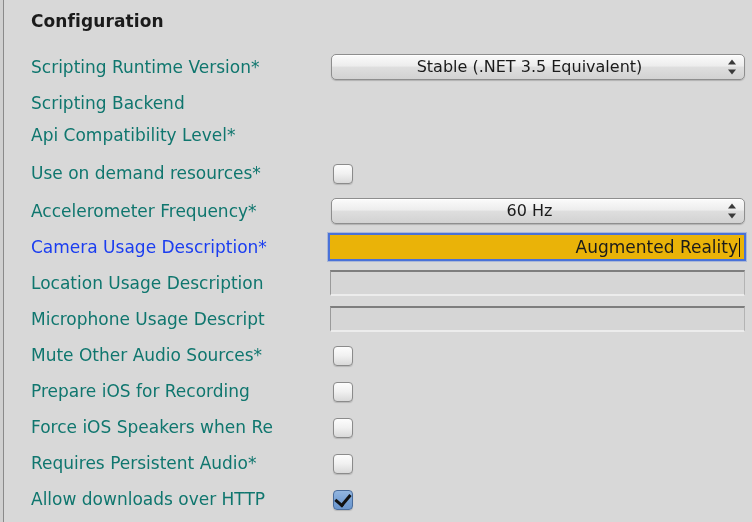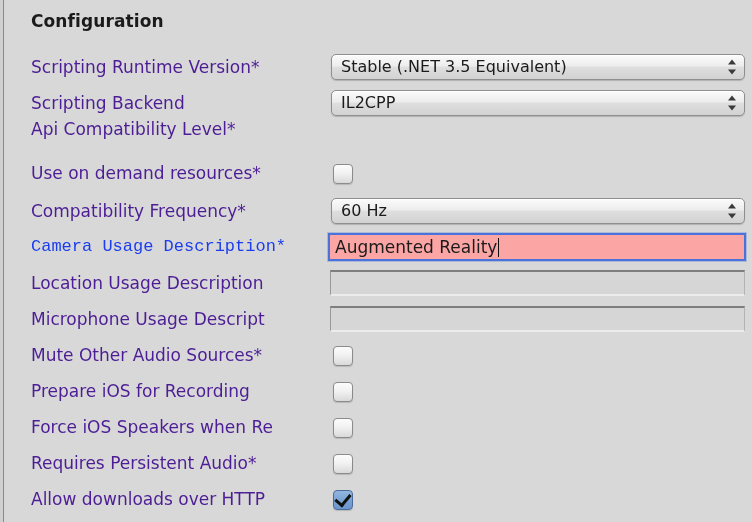--- a/index.html
+++ b/index.html
@@ -58,25 +58,25 @@
     width: 752px;
     height: 36px;
   }
   .row-label {
     position: absolute;
     left: 31px;
     top: 0;
     height: 36px;
     line-height: 34px;
     font-size: 17px;
-    color: #4c1d95;
+    color: #0f766e;
     white-space: nowrap;
     overflow: hidden;
   }
-  .row-label.blue { color: #1a3df0; font-family: Liberation Mono, monospace; }
+  .row-label.blue { color: #1a3df0; }
 
   
   .clip-to-control { width: 302px; }      
   .clip-to-field   { width: 299px; }      
 
   
   .dropdown {
     position: absolute;
     left: 331px;
     top: 4px;
@@ -92,20 +92,21 @@
     position: absolute;
     left: 9px;
     top: 0;
     right: 26px;
     height: 24px;
     line-height: 24px;
     font-size: 16px;
     color: #1b1b1b;
     white-space: nowrap;
     overflow: hidden;
+    text-align: center;
   }
   .stepper {
     position: absolute;
     right: 7px;
     top: 50%;
     transform: translateY(-50%);
     width: 9px;
     height: 15px;
   }
   .stepper .tri {
@@ -178,23 +179,24 @@
     white-space: nowrap;
     overflow: hidden;
   }
 
   
   .textfield.focused {
     left: 328px;
     width: 418px;
     height: 28px;
     top: 3px;
-    background: #fca5a5;
+    background: #eab308;
     border: 2px solid #4a72d8;
     box-shadow: 0 0 0 1px rgba(90,125,215,.35);
+    text-align: right;
   }
   .textfield.focused .textfield-text {
     left: 5px;
     height: 24px;
     line-height: 24px;
     font-size: 17px;
   }
   .caret {
     display: inline-block;
     width: 1px;
@@ -220,40 +222,33 @@
       <div class="dropdown-text">Stable (.NET 3.5 Equivalent)</div>
       <div class="stepper">
         <span class="tri up"></span>
           <span class="tri down"></span>
       </div>
     </div>
   </div>
 
   <div class="row" style="top:86px">
     <div class="row-label">Scripting Backend</div>
-    <div class="dropdown">
-      <div class="dropdown-text">IL2CPP</div>
-      <div class="stepper">
-        <span class="tri up"></span>
-          <span class="tri down"></span>
-      </div>
-    </div>
-  </div>
-
-  <div class="row" style="top:112px">
+  </div>
+
+  <div class="row" style="top:118px">
     <div class="row-label">Api Compatibility Level*</div>
   </div>
 
   <div class="row" style="top:156px">
     <div class="row-label clip-to-control">Use on demand resources*</div>
     <div class="checkbox"></div>
   </div>
 
   <div class="row" style="top:194px">
-    <div class="row-label">Compatibility Frequency*</div>
+    <div class="row-label">Accelerometer Frequency*</div>
     <div class="dropdown">
       <div class="dropdown-text">60 Hz</div>
       <div class="stepper">
         <span class="tri up"></span>
           <span class="tri down"></span>
       </div>
     </div>
   </div>
 
   <div class="row" style="top:230px">

